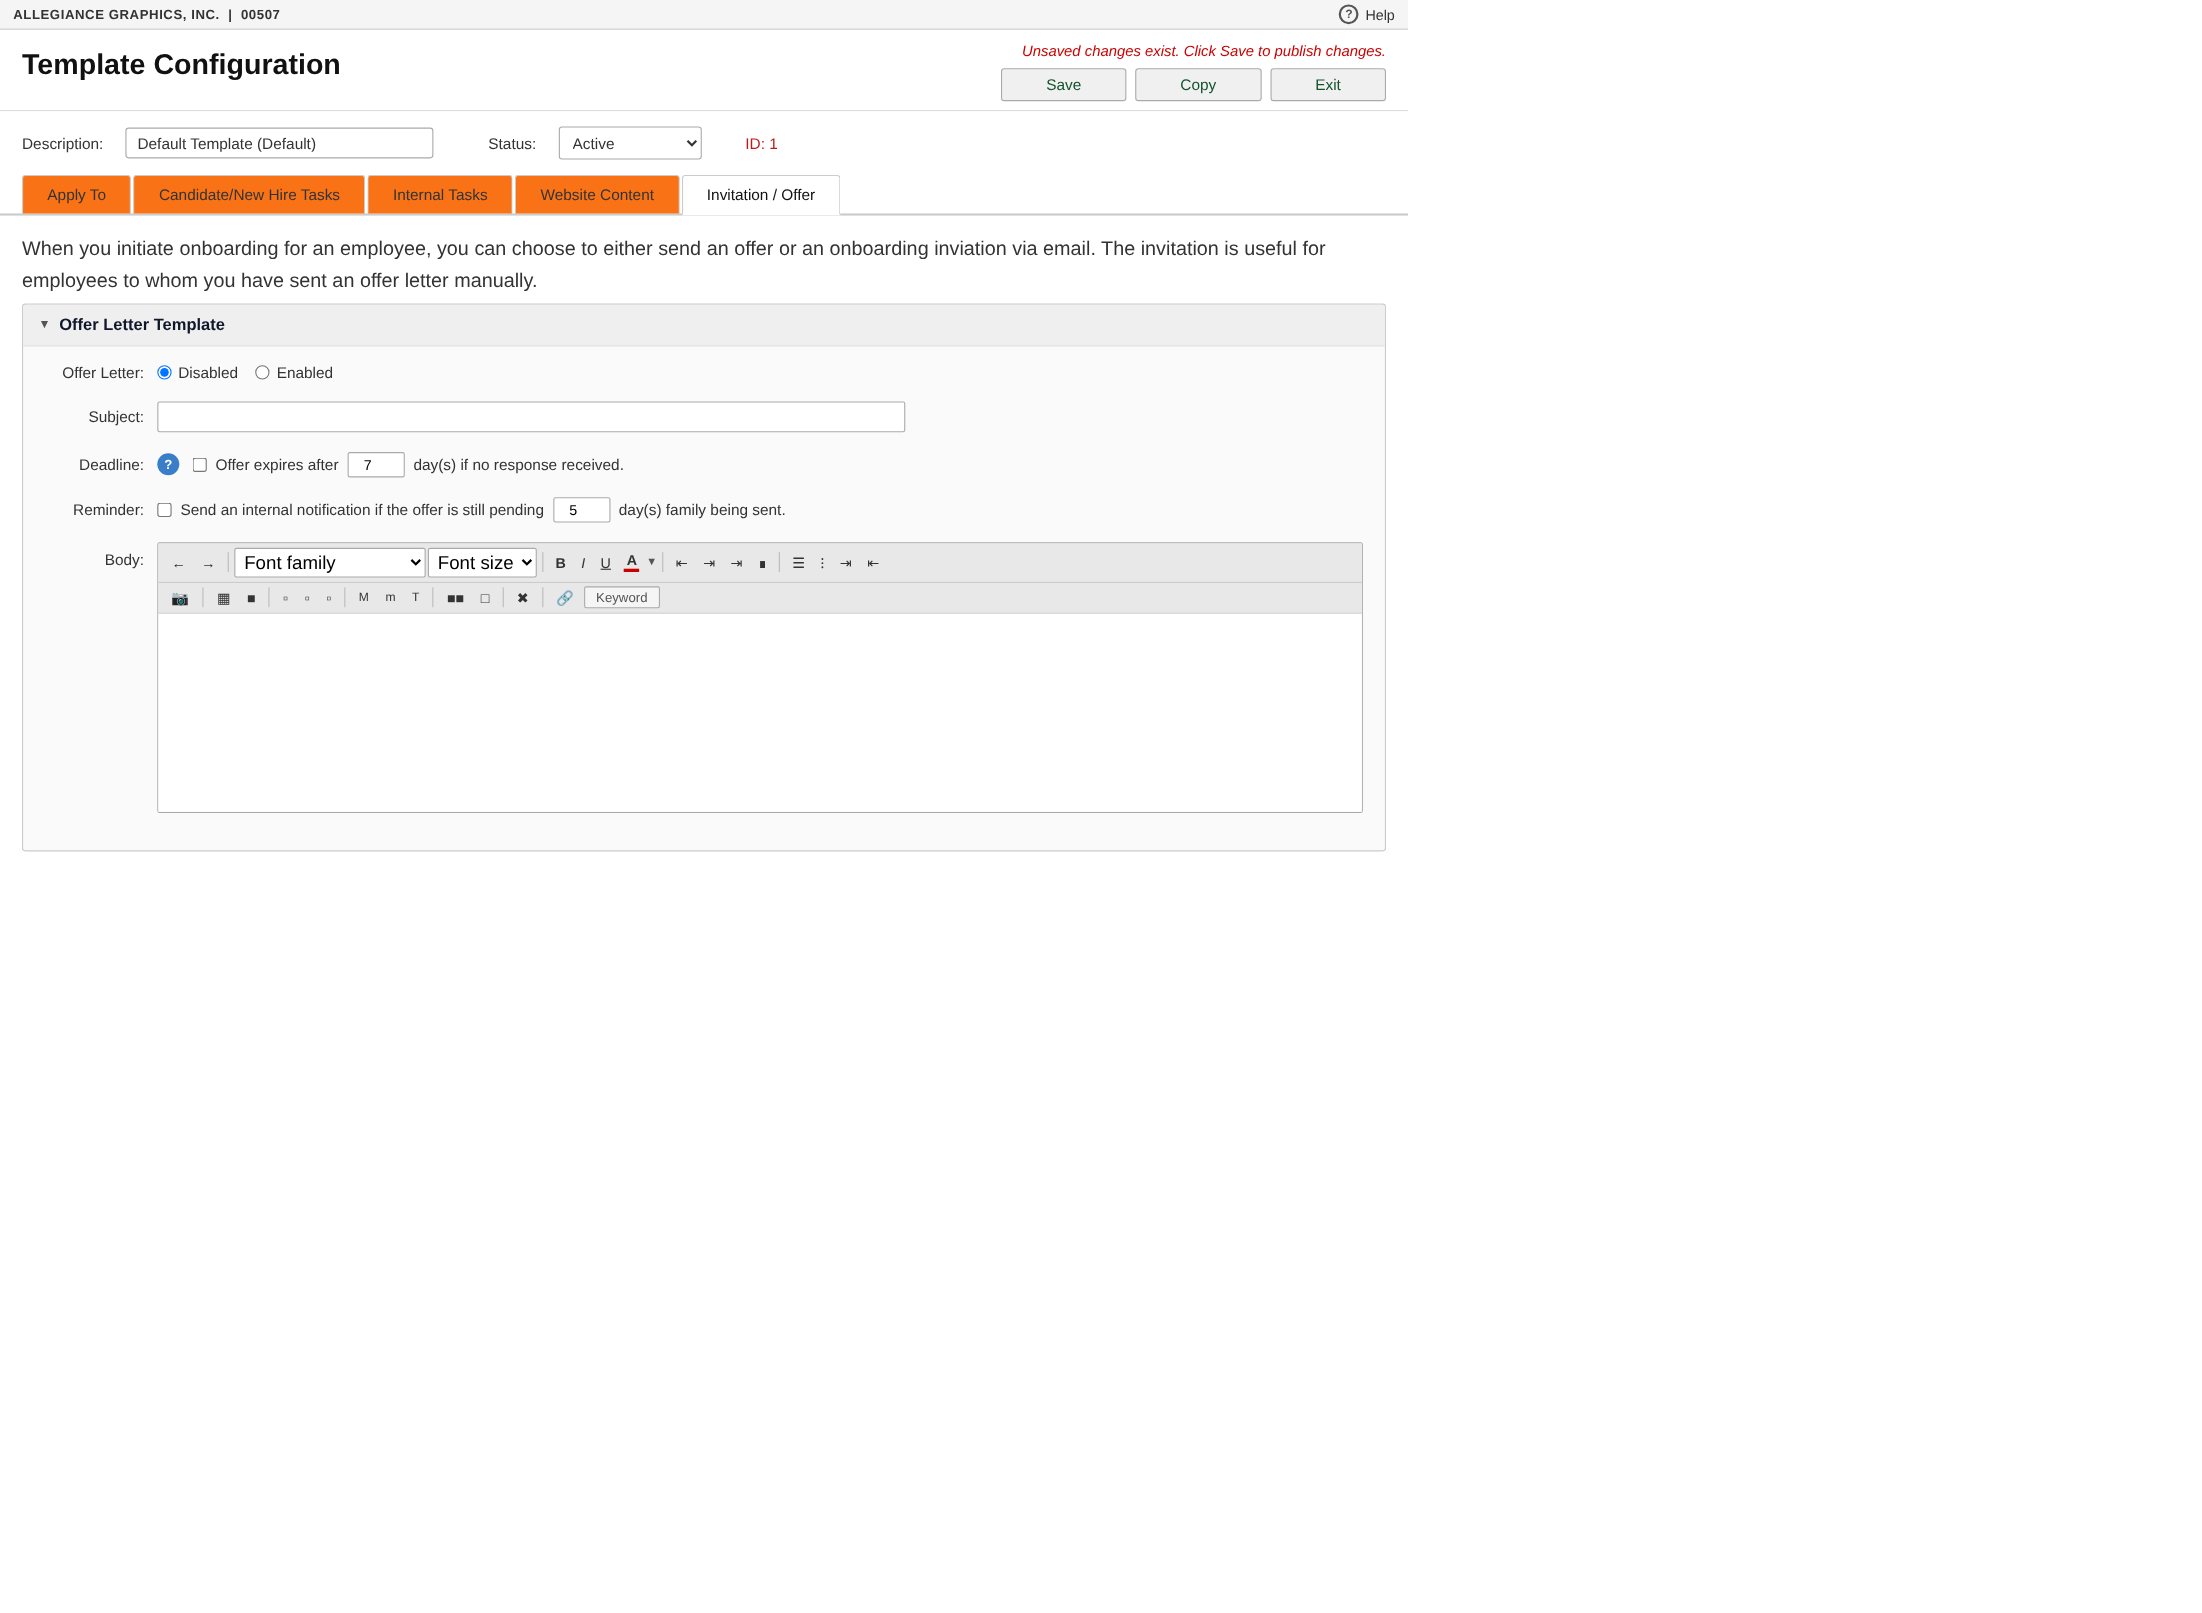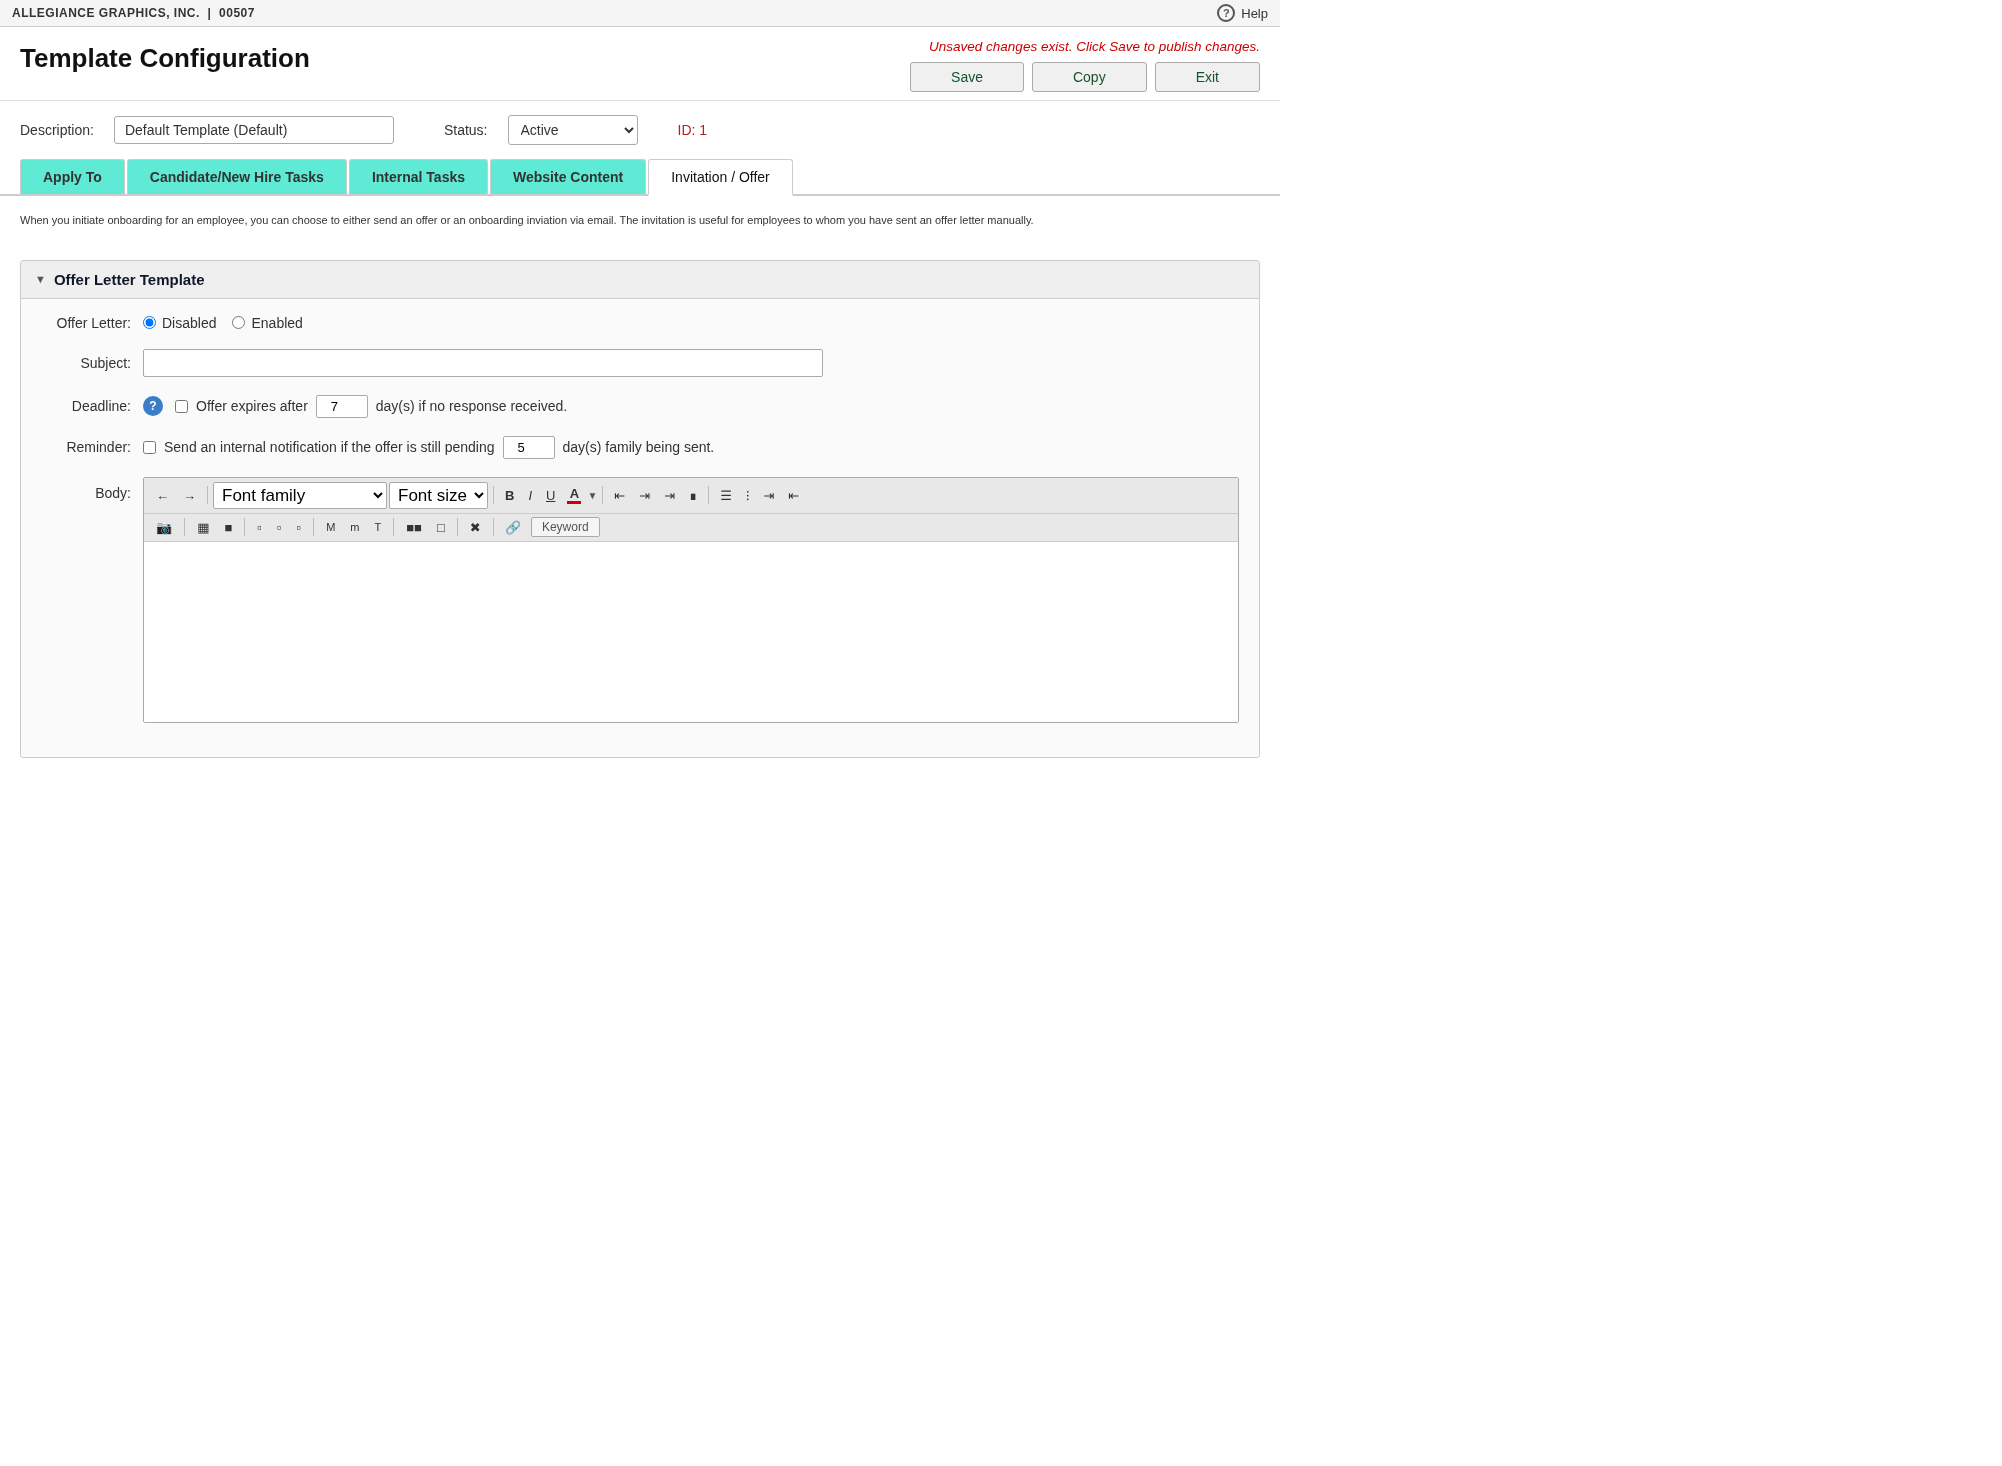--- a/index.html
+++ b/index.html
@@ -101,44 +101,43 @@
     .tabs-row {
       display: flex;
       padding: 0 20px;
       border-bottom: 2px solid #ccc;
       margin-top: 6px;
     }
     .tab {
       padding: 9px 22px;
       border: 1px solid #ccc;
       border-bottom: none;
-      background: #5eead4;
+      background: #f97316;
       cursor: pointer;
       font-size: 14px;
       color: #333;
       margin-right: 2px;
       border-radius: 3px 3px 0 0;
-      font-weight: bold;
     }
     .tab.active {
       background: #fff;
       border-bottom: 2px solid #fff;
       margin-bottom: -2px;
       font-weight: normal;
       color: #111;
     }
     
     .content-area {
       padding: 16px 20px;
     }
     .intro-text {
-      font-size: 11px;
+      font-size: 18px;
       color: #333;
       line-height: 1.6;
-      margin-bottom: 30px;
+      margin-bottom: 6px;
     }
     
     .section-panel {
       border: 1px solid #ccc;
       border-radius: 3px;
       background: #fafafa;
     }
     .section-header {
       display: flex;
       align-items: center;

